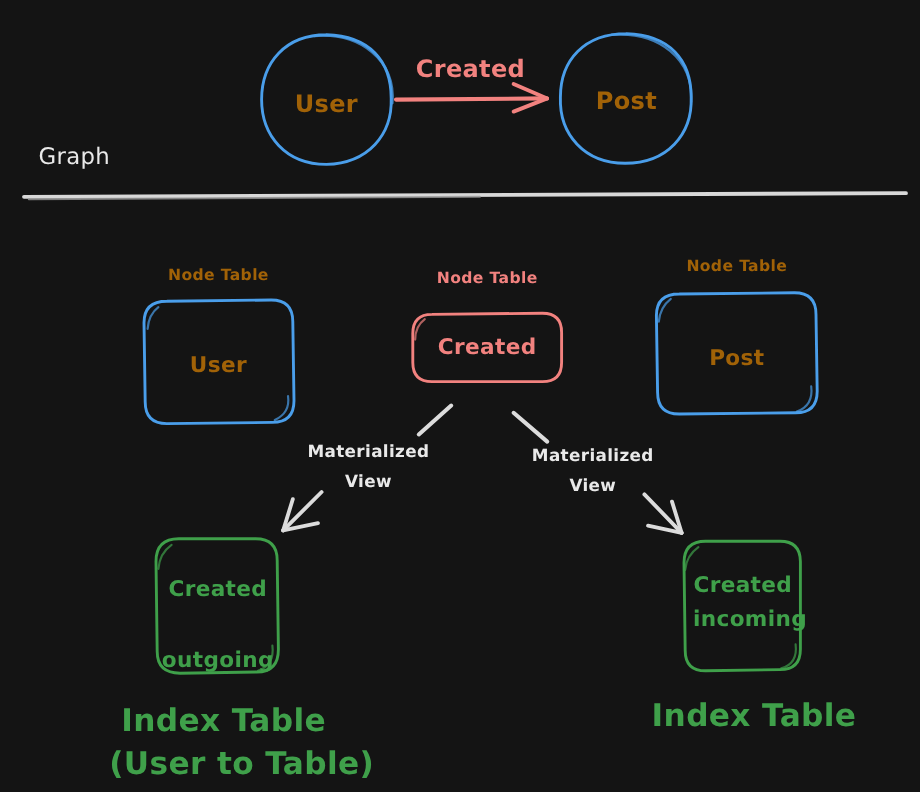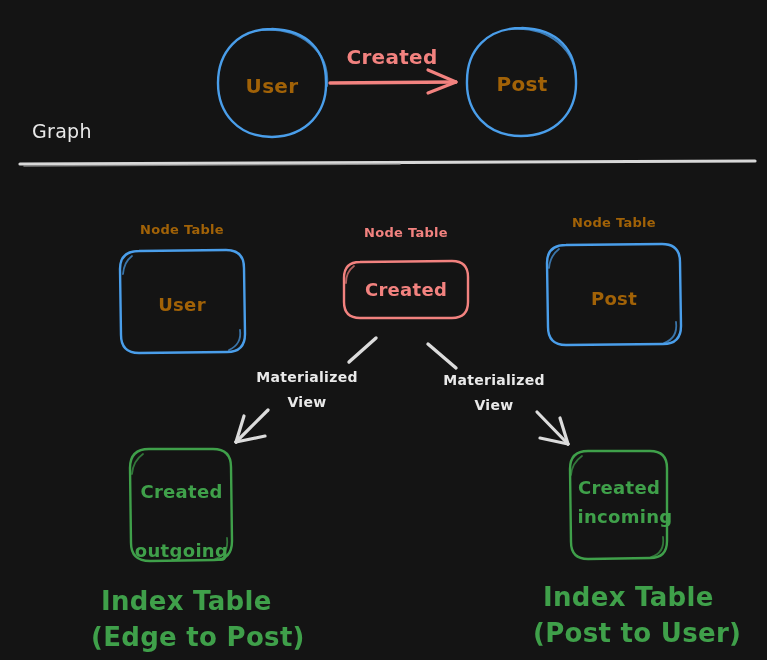--- a/index.html
+++ b/index.html
@@ -143,18 +143,17 @@
   <div class="lbl center t-mv c-white" style="left:419px; top:372px; width:150px;">Materialized</div>
   <div class="lbl center t-mv c-white" style="left:419px; top:397px; width:150px;">View</div>
 
   <div class="lbl center t-box c-green" style="left:131px; top:481px; width:101px;">Created</div>
   <div class="lbl center t-box c-green" style="left:131px; top:510px; width:101px;margin-top:30px;">outgoing</div>
 
   <div class="lbl center t-box c-green" style="left:570px; top:477px; width:98px;">Created</div>
   <div class="lbl center t-box c-green" style="left:570px; top:506px; width:110px;">incoming</div>
 
   <div class="lbl center t-idx c-green" style="left:101px; top:585px; width:160px;">Index Table</div>
-  <div class="lbl center t-idx c-green" style="left:91px; top:621px; width:180px;">(Edge to Post)</div>
+  <div class="lbl center t-idx c-green" style="left:91px; top:621px; width:180px;">(User to Table)</div>
 
   <div class="lbl center t-idx c-green" style="left:543px; top:581px; width:160px;">Index Table</div>
-  <div class="lbl center t-idx c-green" style="left:533px; top:617px; width:180px;">(Post to User)</div>
 
 </div>
 
 </body></html>

